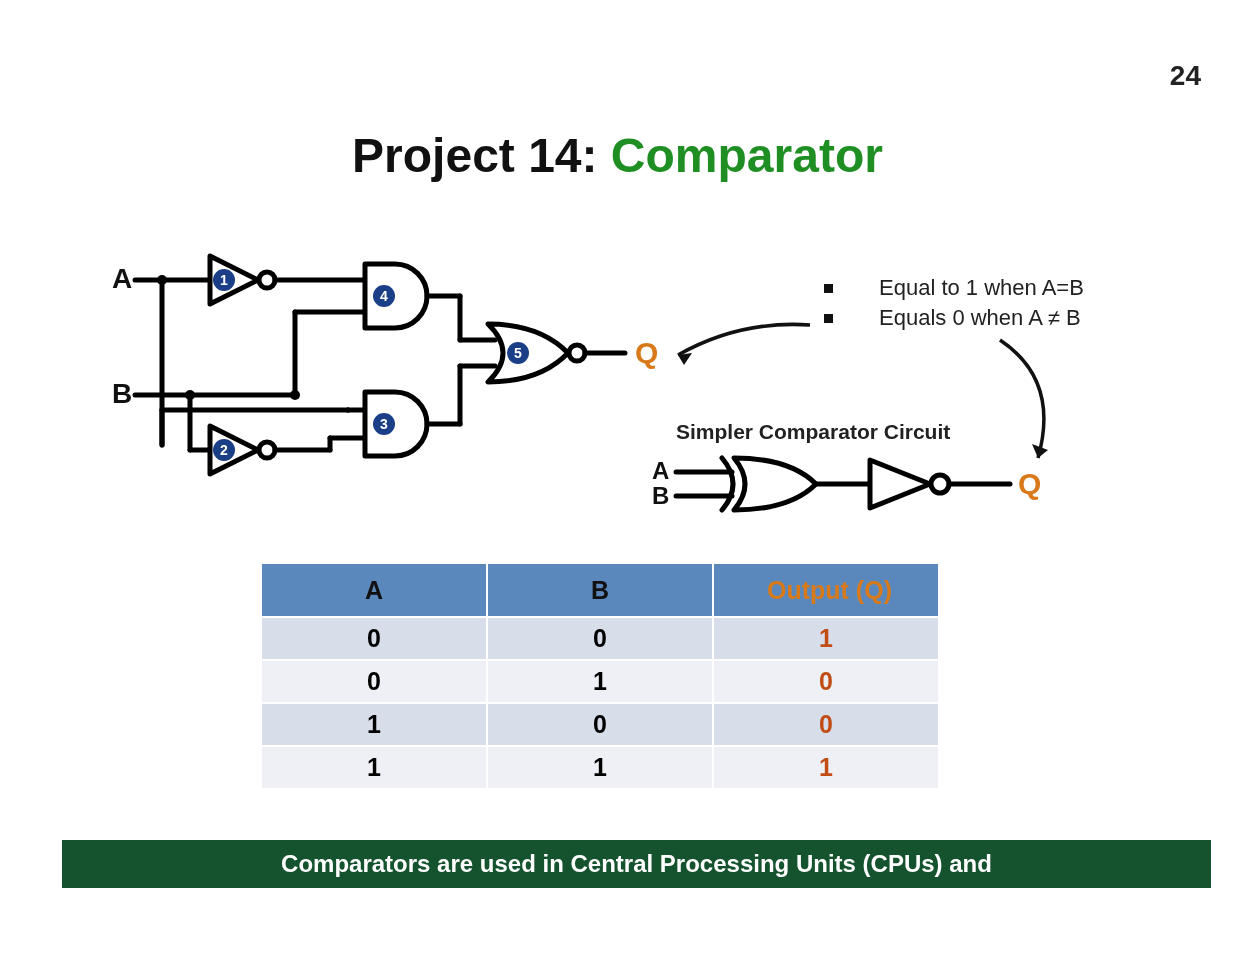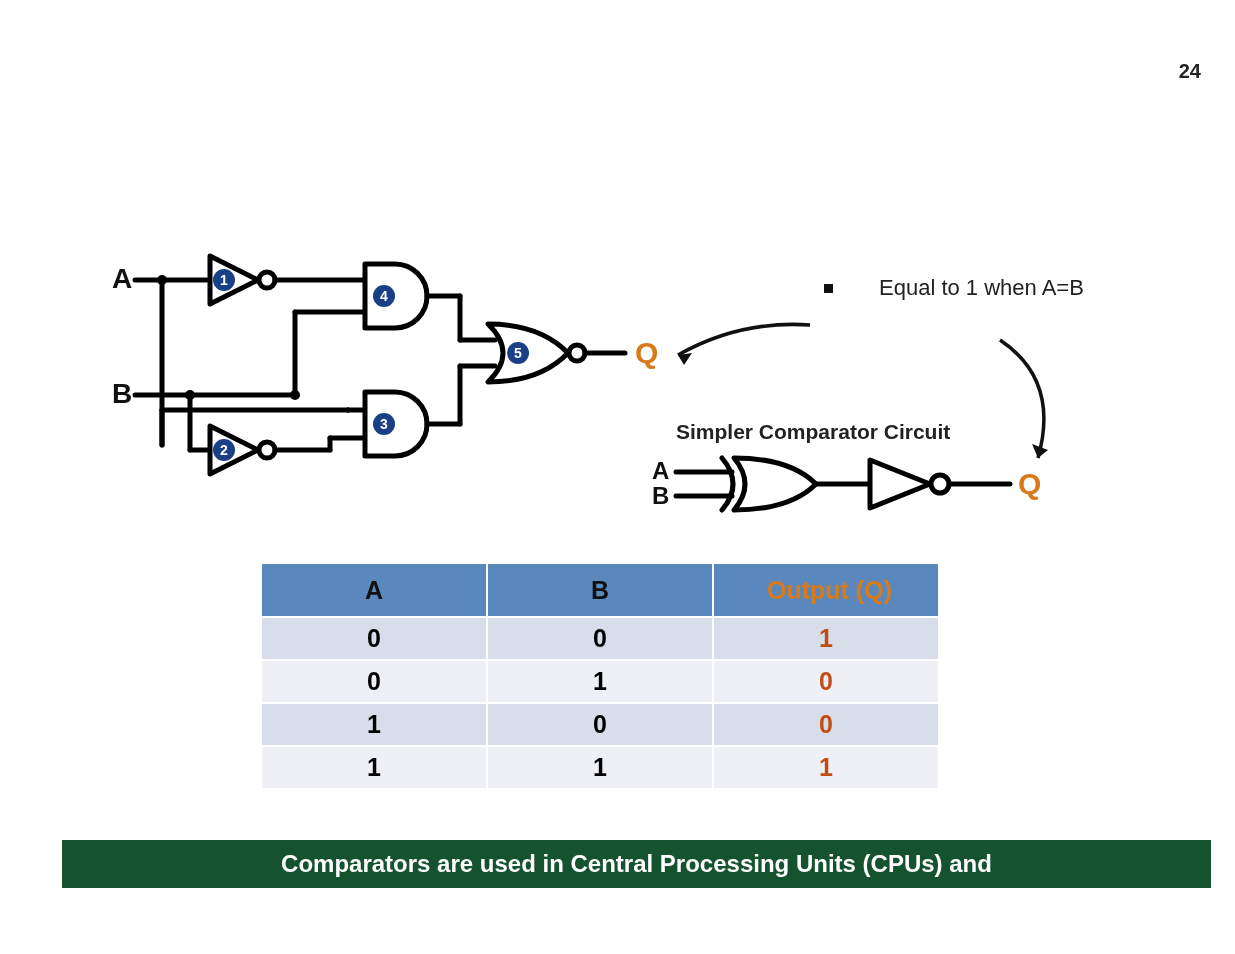--- a/index.html
+++ b/index.html
@@ -15,21 +15,21 @@
   }
   .page {
     position: relative;
     width: 1235px;
     height: 954px;
   }
   .page-number {
     position: absolute;
     top: 60px;
     right: 34px;
-    font-size: 20px;
+    font-size: 28px;
     font-weight: 700;
     color: #222;
   }
   .title {
     position: absolute;
     top: 128px;
     left: 0;
     width: 100%;
     text-align: center;
     font-size: 48px;
@@ -135,20 +135,23 @@
   }
   svg text { font-family: inherit; }
 </style>
 </head>
 <body>
 
 <div class="page">
 
   <div class="page-number">24</div>
 
+  <div class="title">
+    <span>Project 14: </span><span class="accent">Comparator</span>
+  </div>
 
   <div class="diagram-main">
     <svg viewBox="0 0 560 280" width="560" height="280">
       <g stroke="#000" stroke-width="5" fill="none" stroke-linejoin="round" stroke-linecap="round">
 
         <line x1="35" y1="40" x2="110" y2="40"></line>
 
         <line x1="62" y1="40" x2="62" y2="205"></line>
 
         <line x1="35" y1="155" x2="90" y2="155"></line>
@@ -214,20 +217,24 @@
       <text x="12" y="163" font-size="28" font-weight="800" fill="#111">B</text>
       <text x="535" y="123" font-size="30" font-weight="800" fill="#d9791a">Q</text>
     </svg>
   </div>
 
   <div class="bullets">
     <div class="row">
       <span class="sq"></span>
       <span>Equal to 1 when A=B</span>
     </div>
+    <div class="row">
+      <span class="sq"></span>
+      <span>Equals 0 when A ≠ B</span>
+    </div>
   </div>
 
   <svg style="position:absolute; left:660px; top:315px; width:160px; height:60px; overflow:visible">
     <path d="M150 10 Q80 5 18 40" stroke="#111" stroke-width="3.5" fill="none"></path>
     <path d="M18 40 l14 -2 l-8 12 z" fill="#111"></path>
   </svg>
 
   <svg style="position:absolute; left:980px; top:340px; width:100px; height:130px; overflow:visible">
     <path d="M20 0 Q80 40 58 118" stroke="#111" stroke-width="3.5" fill="none"></path>
     <path d="M58 118 l-6 -14 l16 6 z" fill="#111"></path>

